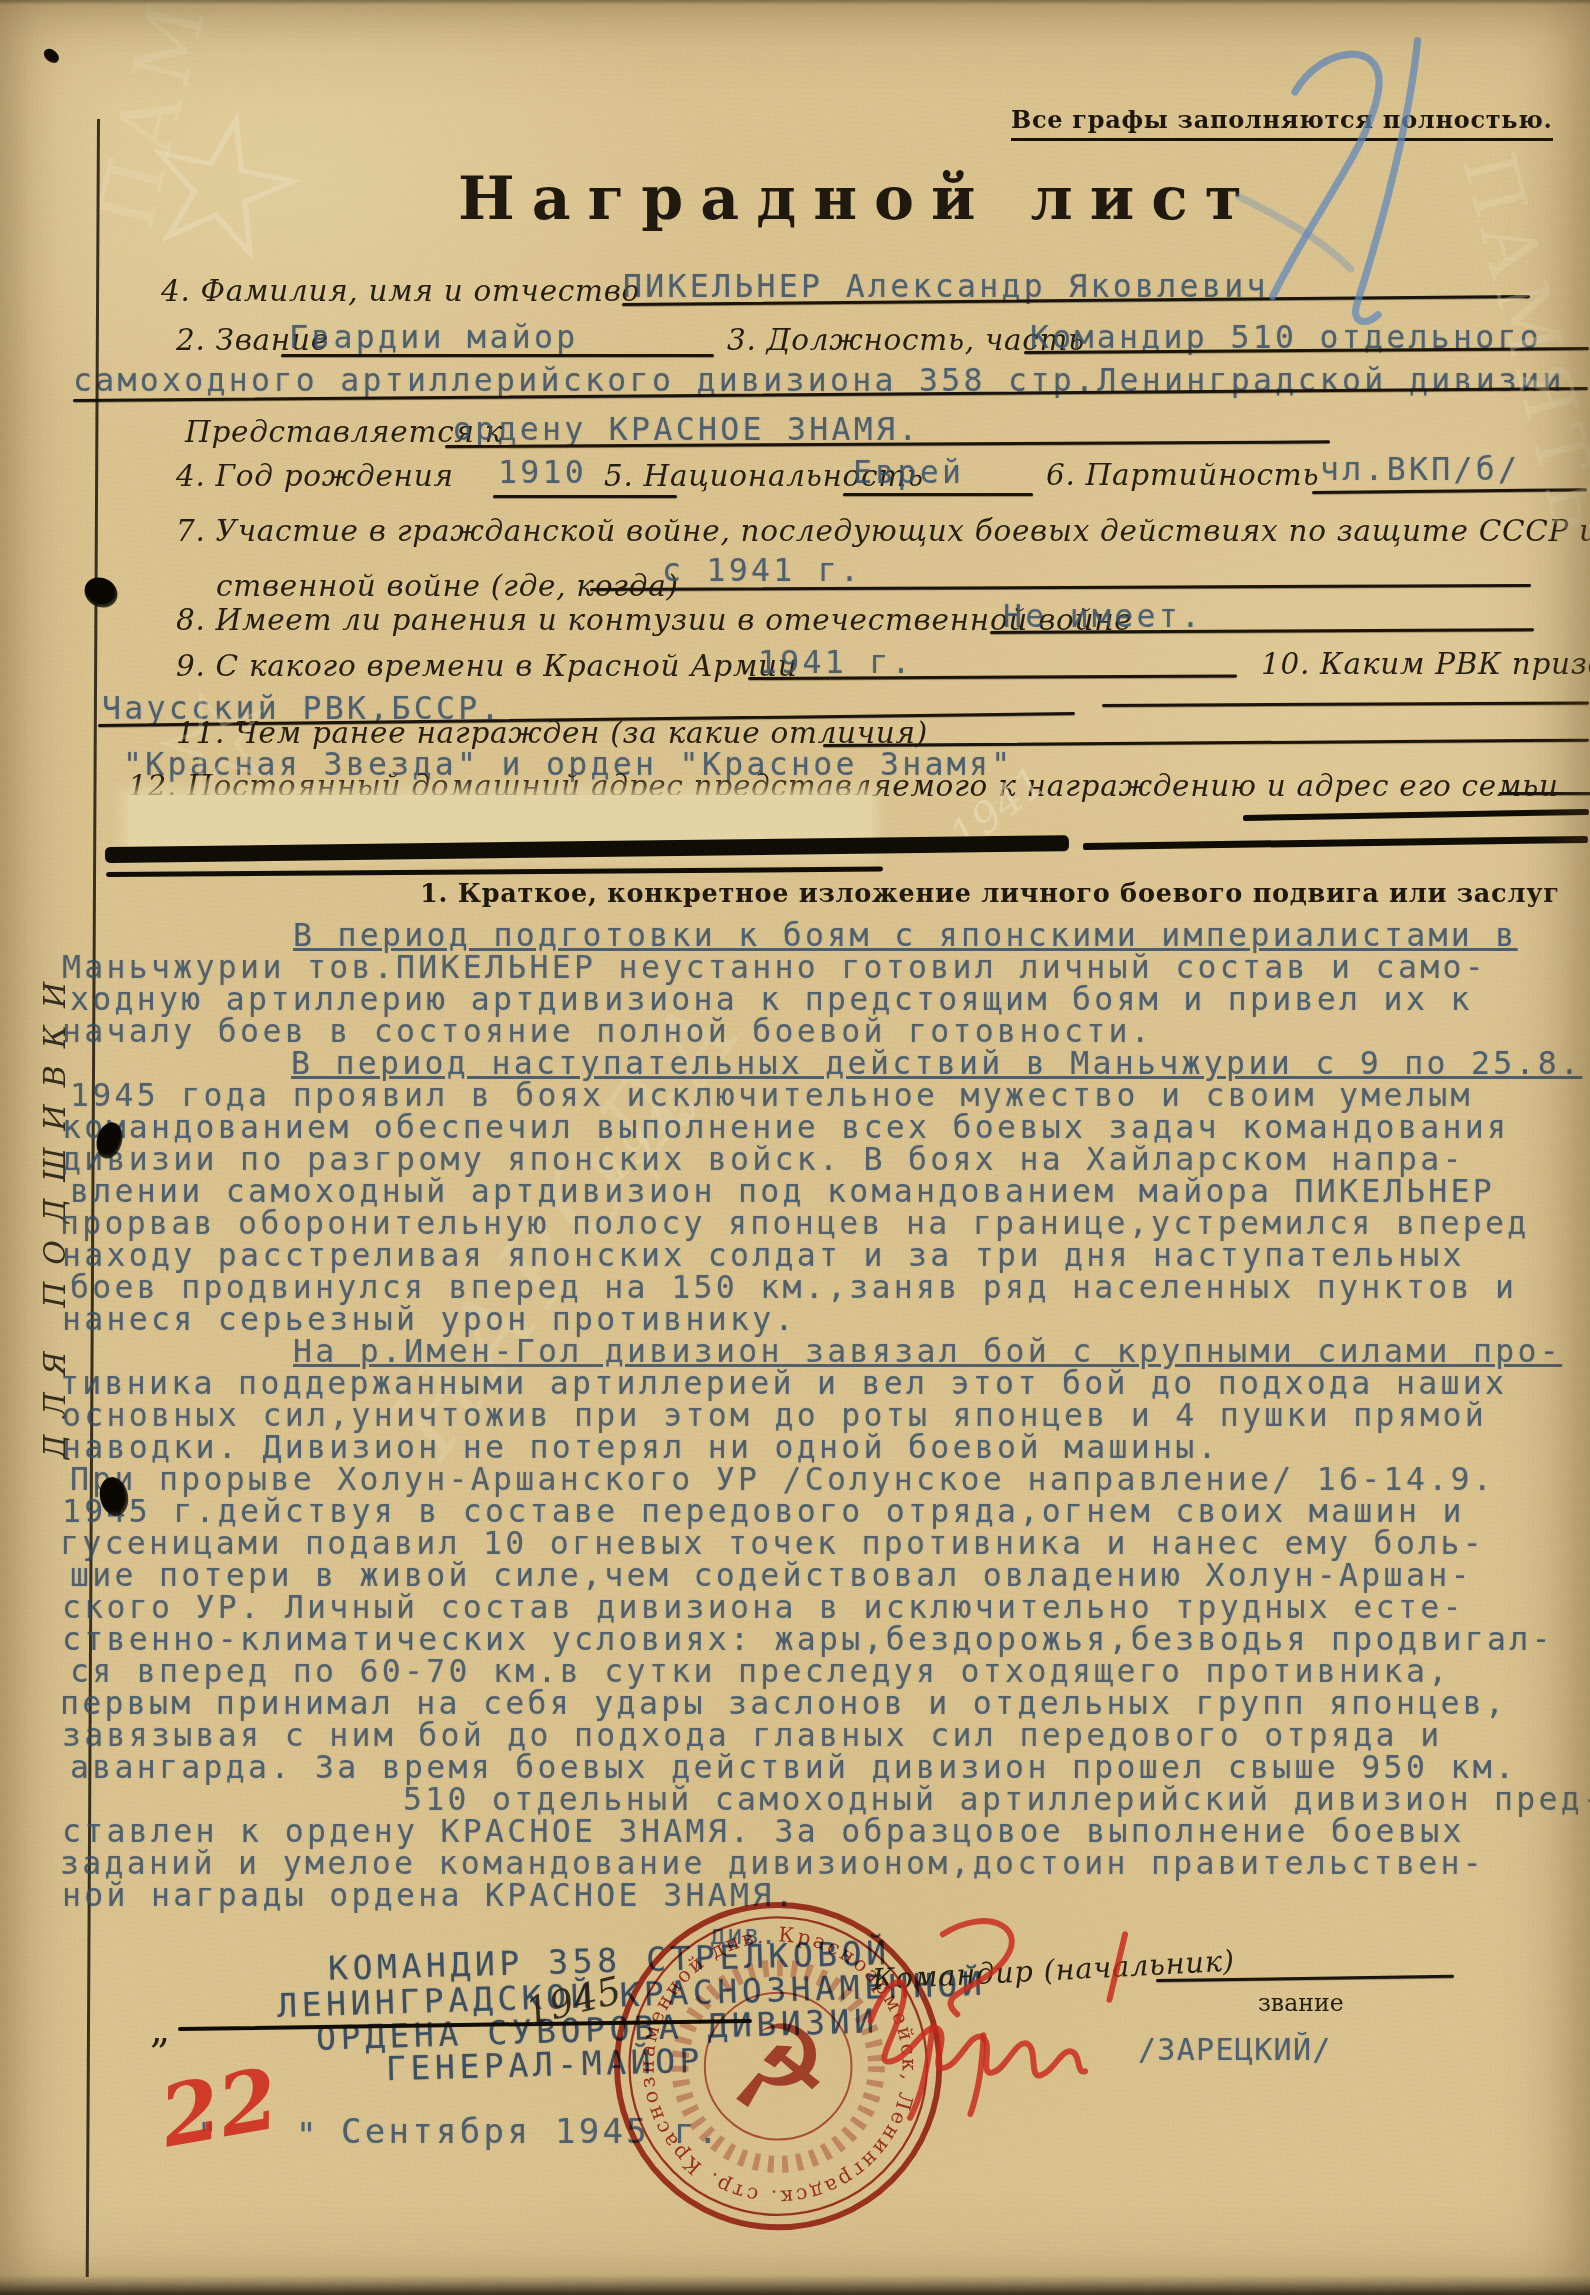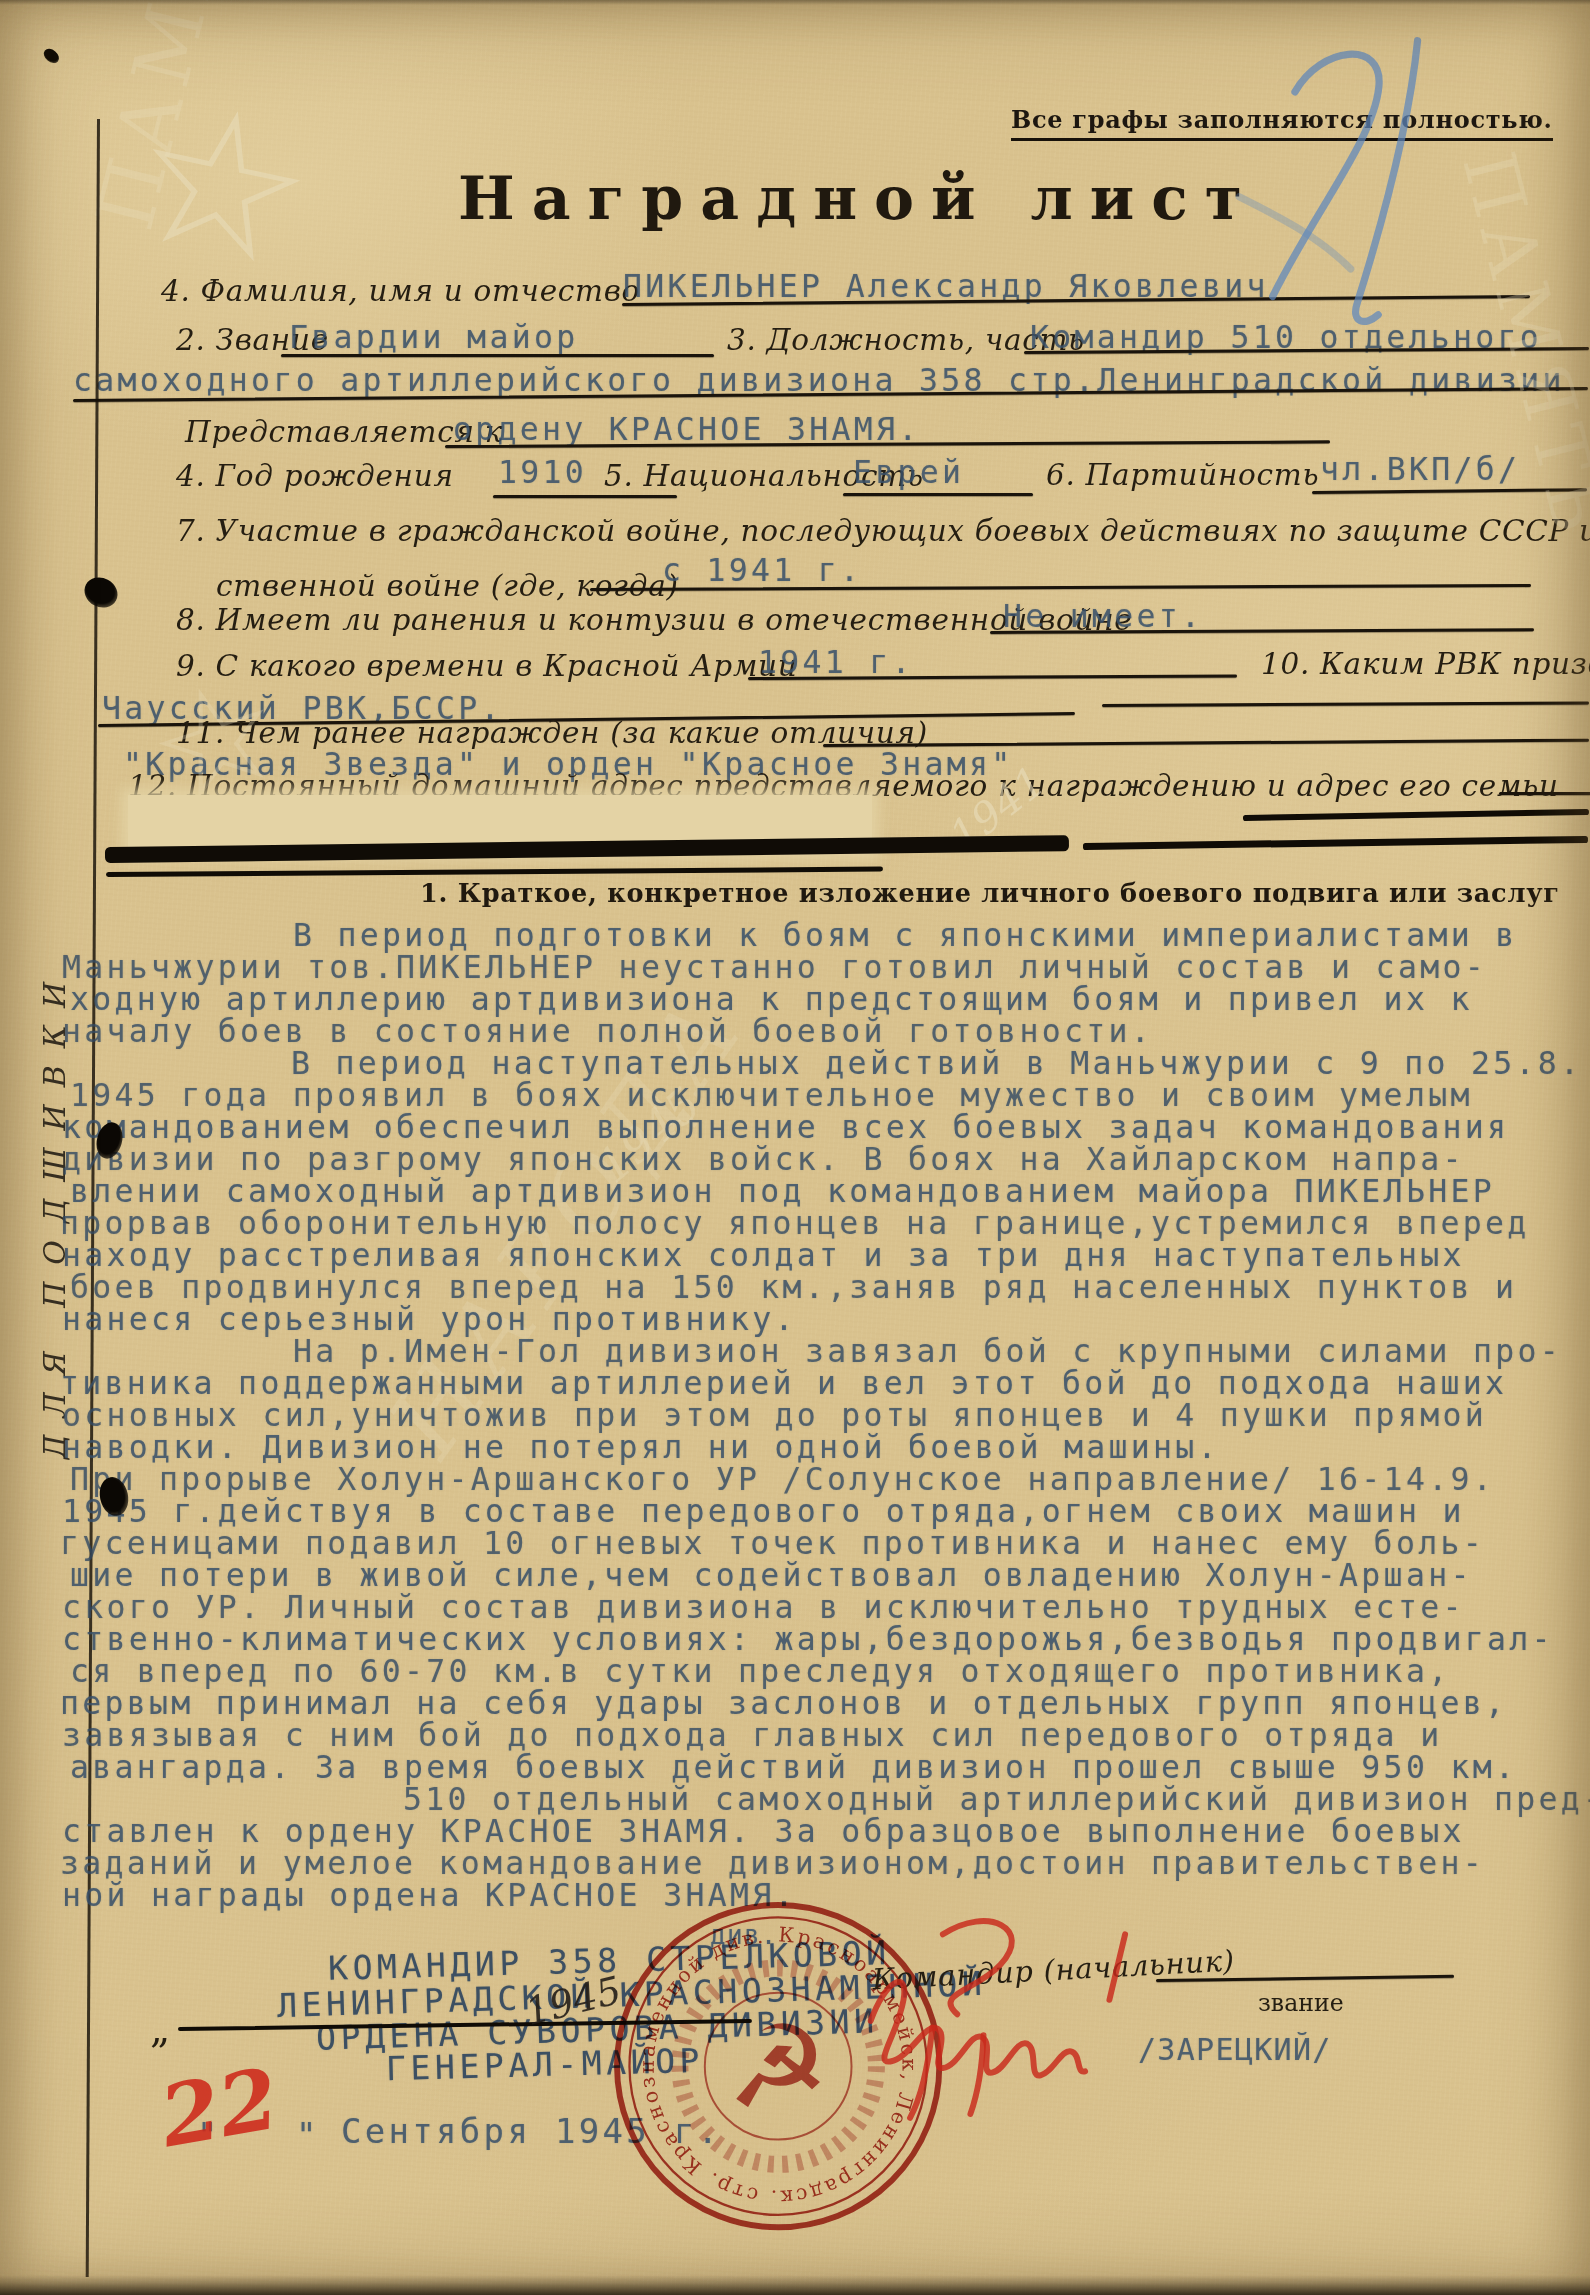--- a/index.html
+++ b/index.html
@@ -30,21 +30,21 @@
   
   .typed{position:absolute; font-family:"DejaVu Sans Mono","Liberation Mono",monospace;
     font-size:31.5px; letter-spacing:3.3px; color:rgba(56,80,105,.8); white-space:nowrap;
     text-shadow:0 0 1.3px rgba(56,80,105,.35);}
   #bodytext{position:absolute; left:62px; top:917px; width:1528px; z-index:5;}
   .bl{height:32px; font-family:"DejaVu Sans Mono","Liberation Mono",monospace; font-size:31.5px;
     letter-spacing:3.3px; color:rgba(56,80,105,.8); white-space:nowrap; text-shadow:0 0 1.3px rgba(56,80,105,.35);}
   .bl:nth-child(even){color:rgba(50,73,98,.72);}
   .bl:nth-child(3n){margin-left:8px;}
   .bl:nth-child(5n){margin-left:-2px;}
-  .bl.indent{padding-left:231px;}
+  .bl.indent{padding-left:231px;text-decoration:underline;}
   .bl.indent2{padding-left:341px;}
 
   #note-top{position:absolute; left:1011px; top:105px; font-weight:bold; font-size:24px; color:#1d1710;
     border-bottom:3.3px solid #17110a; padding-bottom:3.9px; letter-spacing:0.7px;}
   #doc-title{position:absolute; left:458px; top:163px; font-weight:bold; font-size:60px; letter-spacing:17px; color:#20190f;}
   #section-heading{position:absolute; left:420px; top:878px; font-weight:bold; font-size:25.6px; color:#20190f; letter-spacing:0.7px;}
 
   #margin-text{position:absolute; left:37px; top:849px; height:610px; writing-mode:vertical-rl;
     transform:rotate(180deg); font-size:30px; font-style:italic; letter-spacing:17px; color:#352e22; z-index:4;}
 

